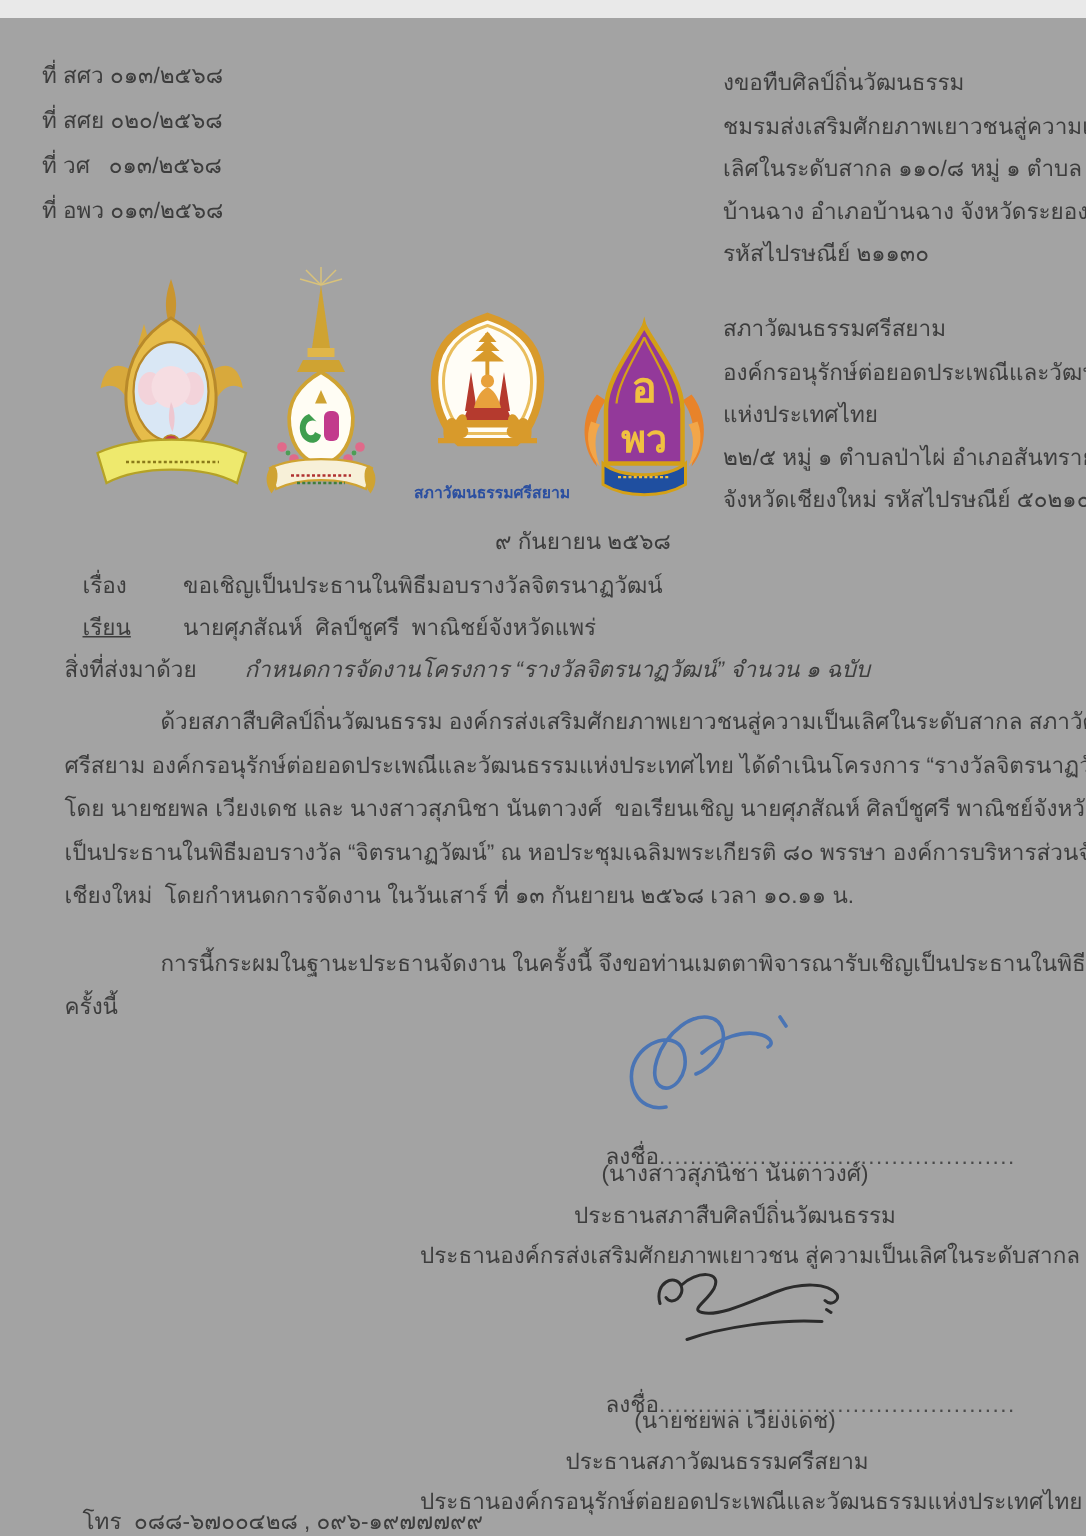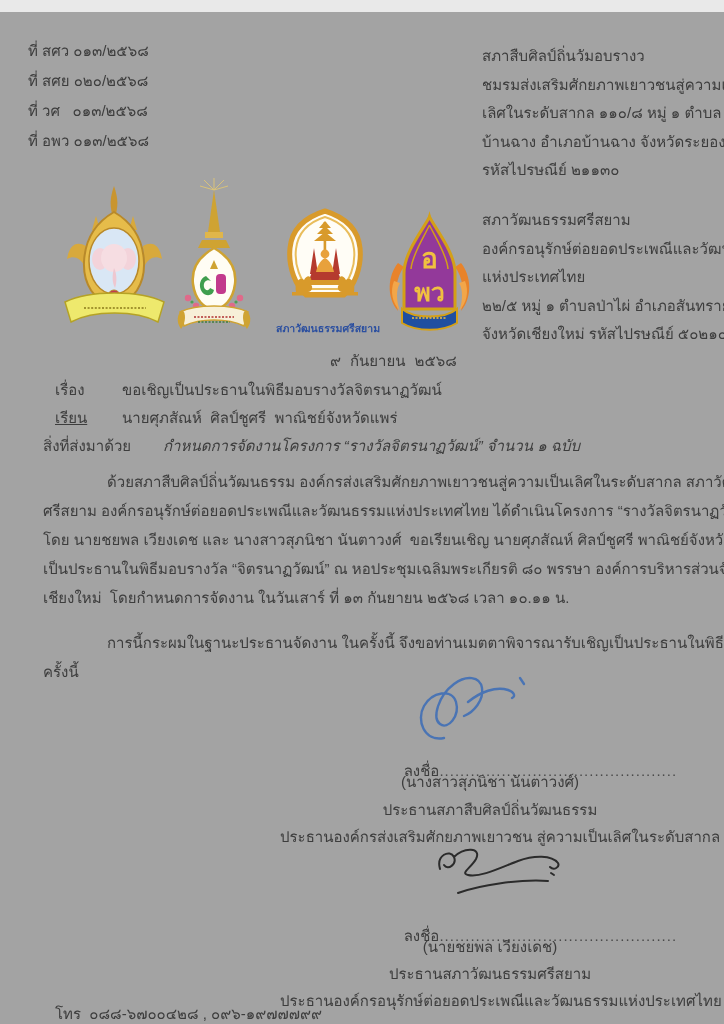--- a/index.html
+++ b/index.html
@@ -32,21 +32,21 @@
 <div class="page">
 
   <div class="abs ref-block" style="left:28px;top:24px;">
     <div class="line">ที่ สศว ๐๑๓/๒๕๖๘</div>
     <div class="line">ที่ สศย ๐๒๐/๒๕๖๘</div>
     <div class="line">ที่ วศ   ๐๑๓/๒๕๖๘</div>
     <div class="line">ที่ อพว ๐๑๓/๒๕๖๘</div>
   </div>
 
   <div class="abs addr" style="left:482px;top:30px;">
-    <div class="line">สภาสืบศิลป์ถิ่นวัมอบรางว</div>
+    <div class="line">งขอทืบศิลป์ถิ่นวัฒนธรรม</div>
     <div class="line">ชมรมส่งเสริมศักยภาพเยาวชนสู่ความเป็น</div>
     <div class="line">เลิศในระดับสากล ๑๑๐/๘ หมู่ ๑ ตำบล</div>
     <div class="line">บ้านฉาง อำเภอบ้านฉาง จังหวัดระยอง</div>
     <div class="line">รหัสไปรษณีย์ ๒๑๑๓๐</div>
   </div>
 
   <div class="abs addr" style="left:482px;top:194px;">
     <div class="line">สภาวัฒนธรรมศรีสยาม</div>
     <div class="line">องค์กรอนุรักษ์ต่อยอดประเพณีและวัฒนธรรม</div>
     <div class="line">แห่งประเทศไทย</div>
@@ -139,21 +139,21 @@
       <path d="M45.5,0 L49,14 L42,14 Z" fill="#d4a017"></path>
       <path d="M45.5,6 C38,20 20,42 20,62 L20,98 L71,98 L71,62 C71,42 53,20 45.5,6 Z" fill="#93399a" stroke="#d4a017" stroke-width="3"></path>
       <path d="M45.5,14 C40,26 28,44 27,58 M45.5,14 C51,26 63,44 64,58" stroke="#d4a017" stroke-width="1.5" fill="none"></path>
       <text x="45.5" y="57" text-anchor="middle" font-size="28" class="mono-text" fill="#f0c040">อ</text>
       <text x="45.5" y="90" text-anchor="middle" font-size="25" class="mono-text" fill="#f0c040">พว</text>
       <path d="M18,98 C30,108 61,108 73,98 L73,112 C58,121 33,121 18,112 Z" fill="#1f4fa0" stroke="#d4a017" stroke-width="2"></path>
       <line x1="28" y1="107" x2="63" y2="107" stroke="#f0c040" stroke-width="1.5" stroke-dasharray="2,1.5"></line>
     </svg>
   </div>
 
-  <div class="abs line" style="left:330px;top:337px;font-family:Liberation Mono, monospace;">๙ กันยายน ๒๕๖๘</div>
+  <div class="abs line" style="left:330px;top:337px;">๙ กันยายน ๒๕๖๘</div>
 
   <div class="abs" style="left:55px;top:366px;text-align:right;">
     <span class="line">เรื่อง</span><span class="line abs" style="left:67px;top:0;">ขอเชิญเป็นประธานในพิธีมอบรางวัลจิตรนาฏวัฒน์</span>
   </div>
 
   <div class="abs" style="left:55px;top:394px;text-decoration:underline;">
     <span class="line">เรียน</span><span class="line abs" style="left:67px;top:0;">นายศุภสัณห์  ศิลป์ชูศรี  พาณิชย์จังหวัดแพร่</span>
   </div>
 
   <div class="abs" style="left:43px;top:422px;">
@@ -195,18 +195,18 @@
         <path d="M10,24 C6,10 20,4 24,12 C27,19 18,26 14,20 M24,12 C34,2 52,2 46,14 C41,23 30,28 38,30 C50,33 72,22 88,16 C104,10 122,10 128,18 C130,22 124,26 120,22"></path>
         <path d="M121,28 L124,30"></path>
         <path d="M28,48 C50,40 90,34 118,36"></path>
       </g>
     </svg>
   </div>
   <div class="abs sig-row" style="left:387px;top:895px;">
     <span>ลงชื่อ</span><span class="dots">..............................................</span>
   </div>
   <div class="abs center-col" style="left:280px;top:923px;">(นายชยพล เวียงเดช)</div>
-  <div class="abs center-col" style="left:280px;top:950px;">ประธานสภาวัฒนธรรมศรีสยาม</div>
+  <div class="abs center-col" style="left:268px;top:950px;">ประธานสภาวัฒนธรรมศรีสยาม</div>
   <div class="abs center-col" style="left:280px;top:977px;">ประธานองค์กรอนุรักษ์ต่อยอดประเพณีและวัฒนธรรมแห่งประเทศไทย</div>
 
   <div class="abs line" style="left:55px;top:990px;">โทร  ๐๘๘-๖๗๐๐๔๒๘ , ๐๙๖-๑๙๗๗๗๙๙</div>
 
 </div>
 
 </body></html>

